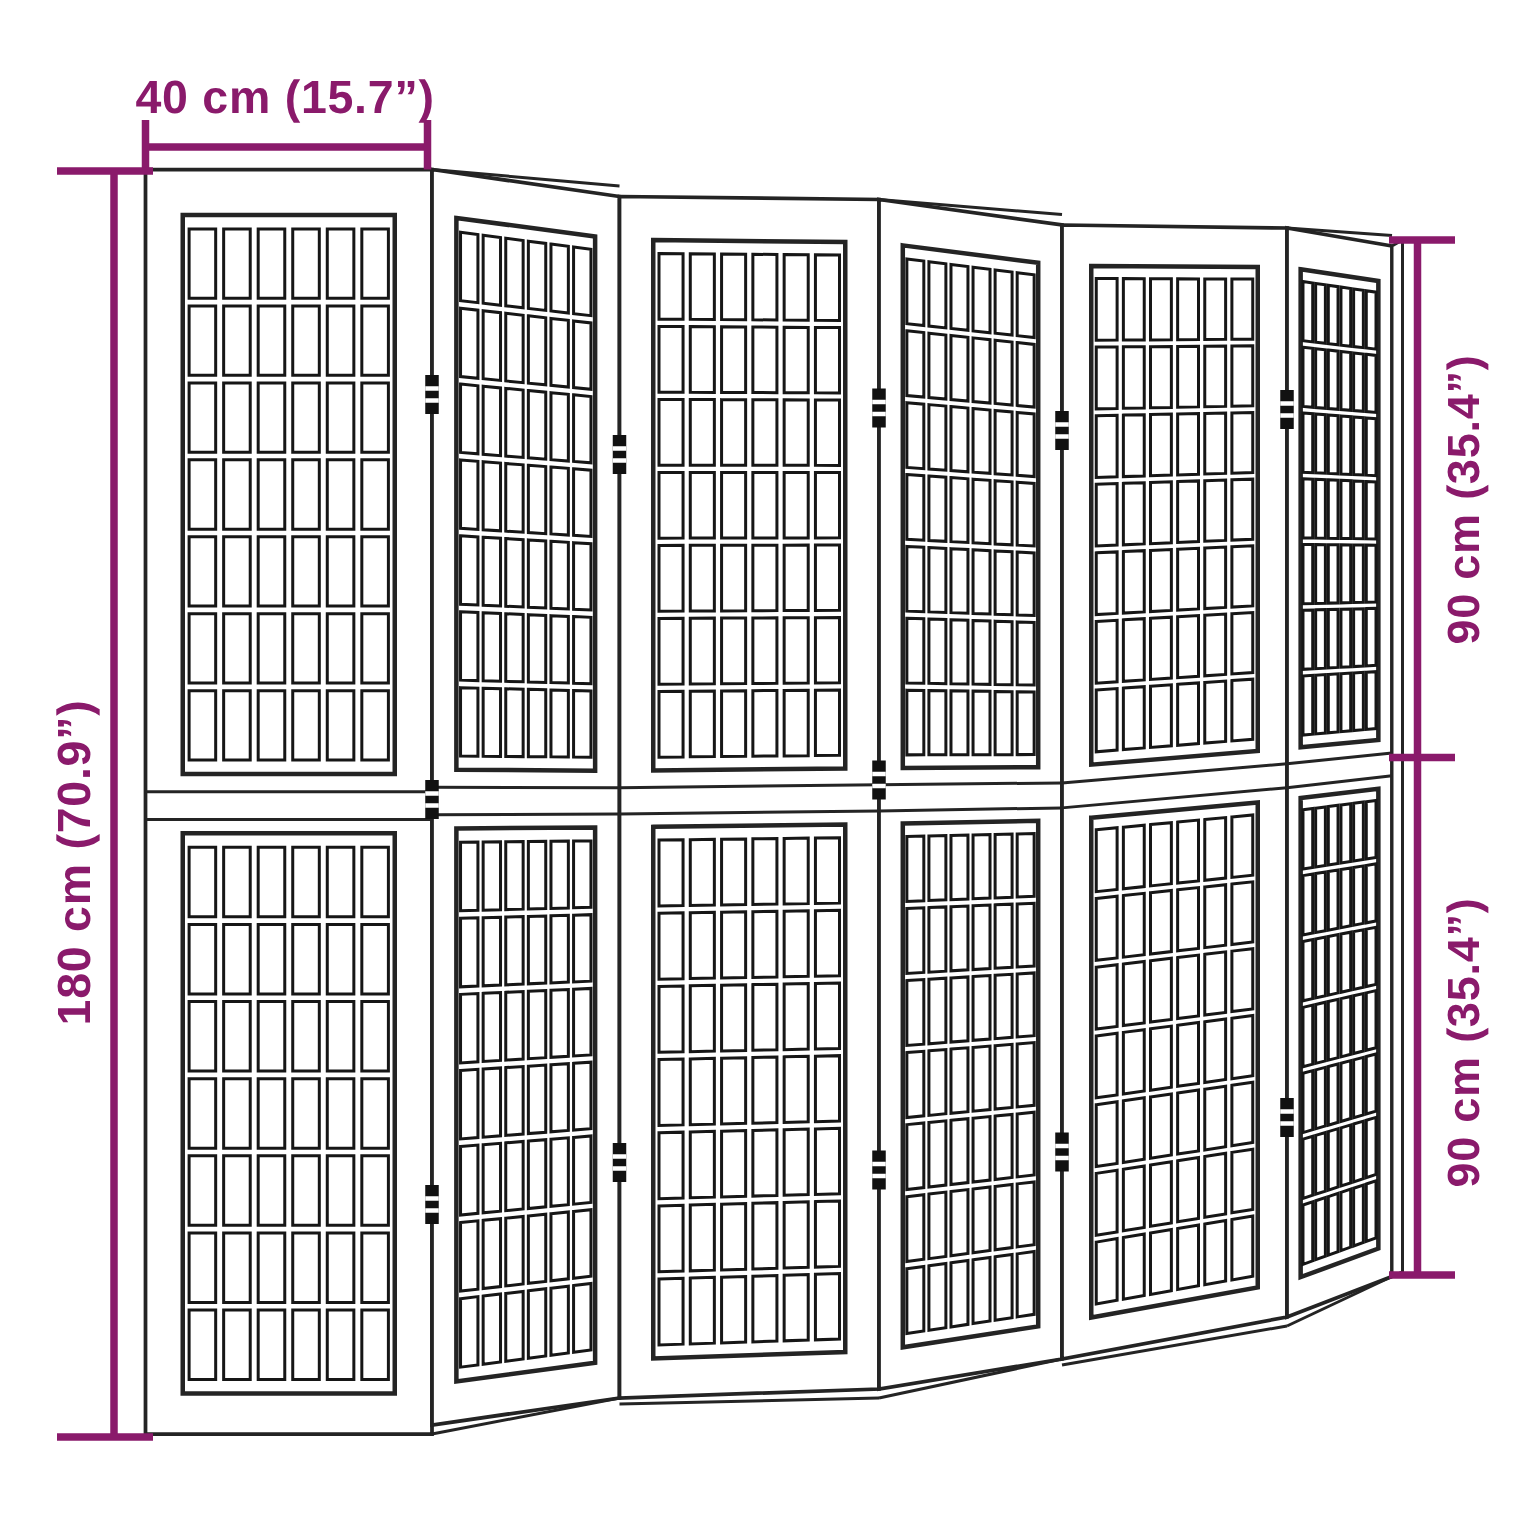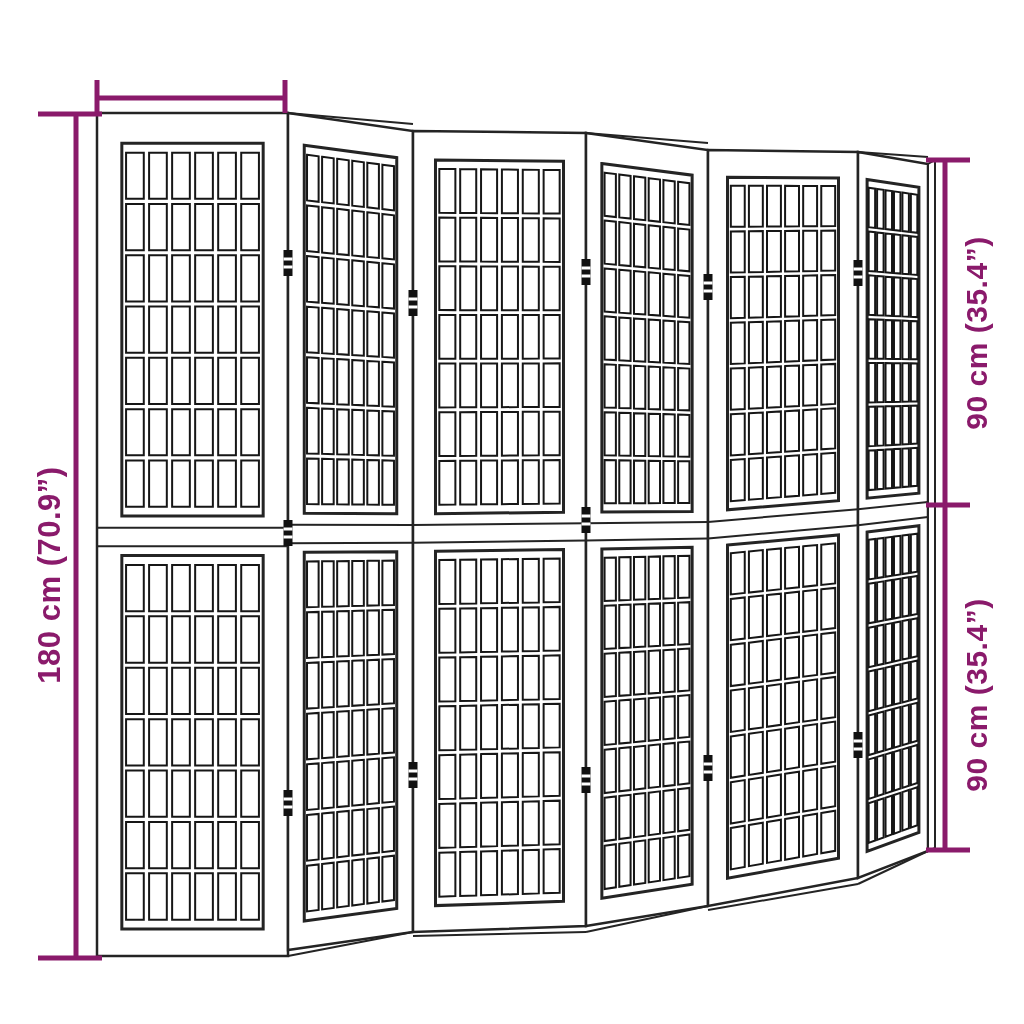--- a/index.html
+++ b/index.html
@@ -610,19 +610,20 @@
         <line x1="76" y1="114" x2="76" y2="958" stroke="#8a1a6b" stroke-width="5"></line>
         <line x1="38" y1="114" x2="102" y2="114" stroke="#8a1a6b" stroke-width="5"></line>
         <line x1="38" y1="958" x2="102" y2="958" stroke="#8a1a6b" stroke-width="5"></line>
         <line x1="945" y1="160" x2="945" y2="505" stroke="#8a1a6b" stroke-width="5"></line>
         <line x1="945" y1="505" x2="945" y2="850" stroke="#8a1a6b" stroke-width="5"></line>
         <line x1="926" y1="160" x2="970" y2="160" stroke="#8a1a6b" stroke-width="5"></line>
         <line x1="926" y1="505" x2="970" y2="505" stroke="#8a1a6b" stroke-width="5"></line>
         <line x1="926" y1="850" x2="970" y2="850" stroke="#8a1a6b" stroke-width="5"></line>
       </svg></div>
 
+  <div class="dim-label" id="width-label" style="color: rgb(138, 26, 107);">40 cm (15.7”)</div>
 
   <div class="dim-label rot" id="height-label" style="color: rgb(138, 26, 107);">180 cm (70.9”)</div>
 
   <div class="dim-label rot" id="half-top-label" style="color: rgb(138, 26, 107);">90 cm (35.4”)</div>
 
   <div class="dim-label rot" id="half-bottom-label" style="color: rgb(138, 26, 107);">90 cm (35.4”)</div>
 </div>
 
 </body></html>

